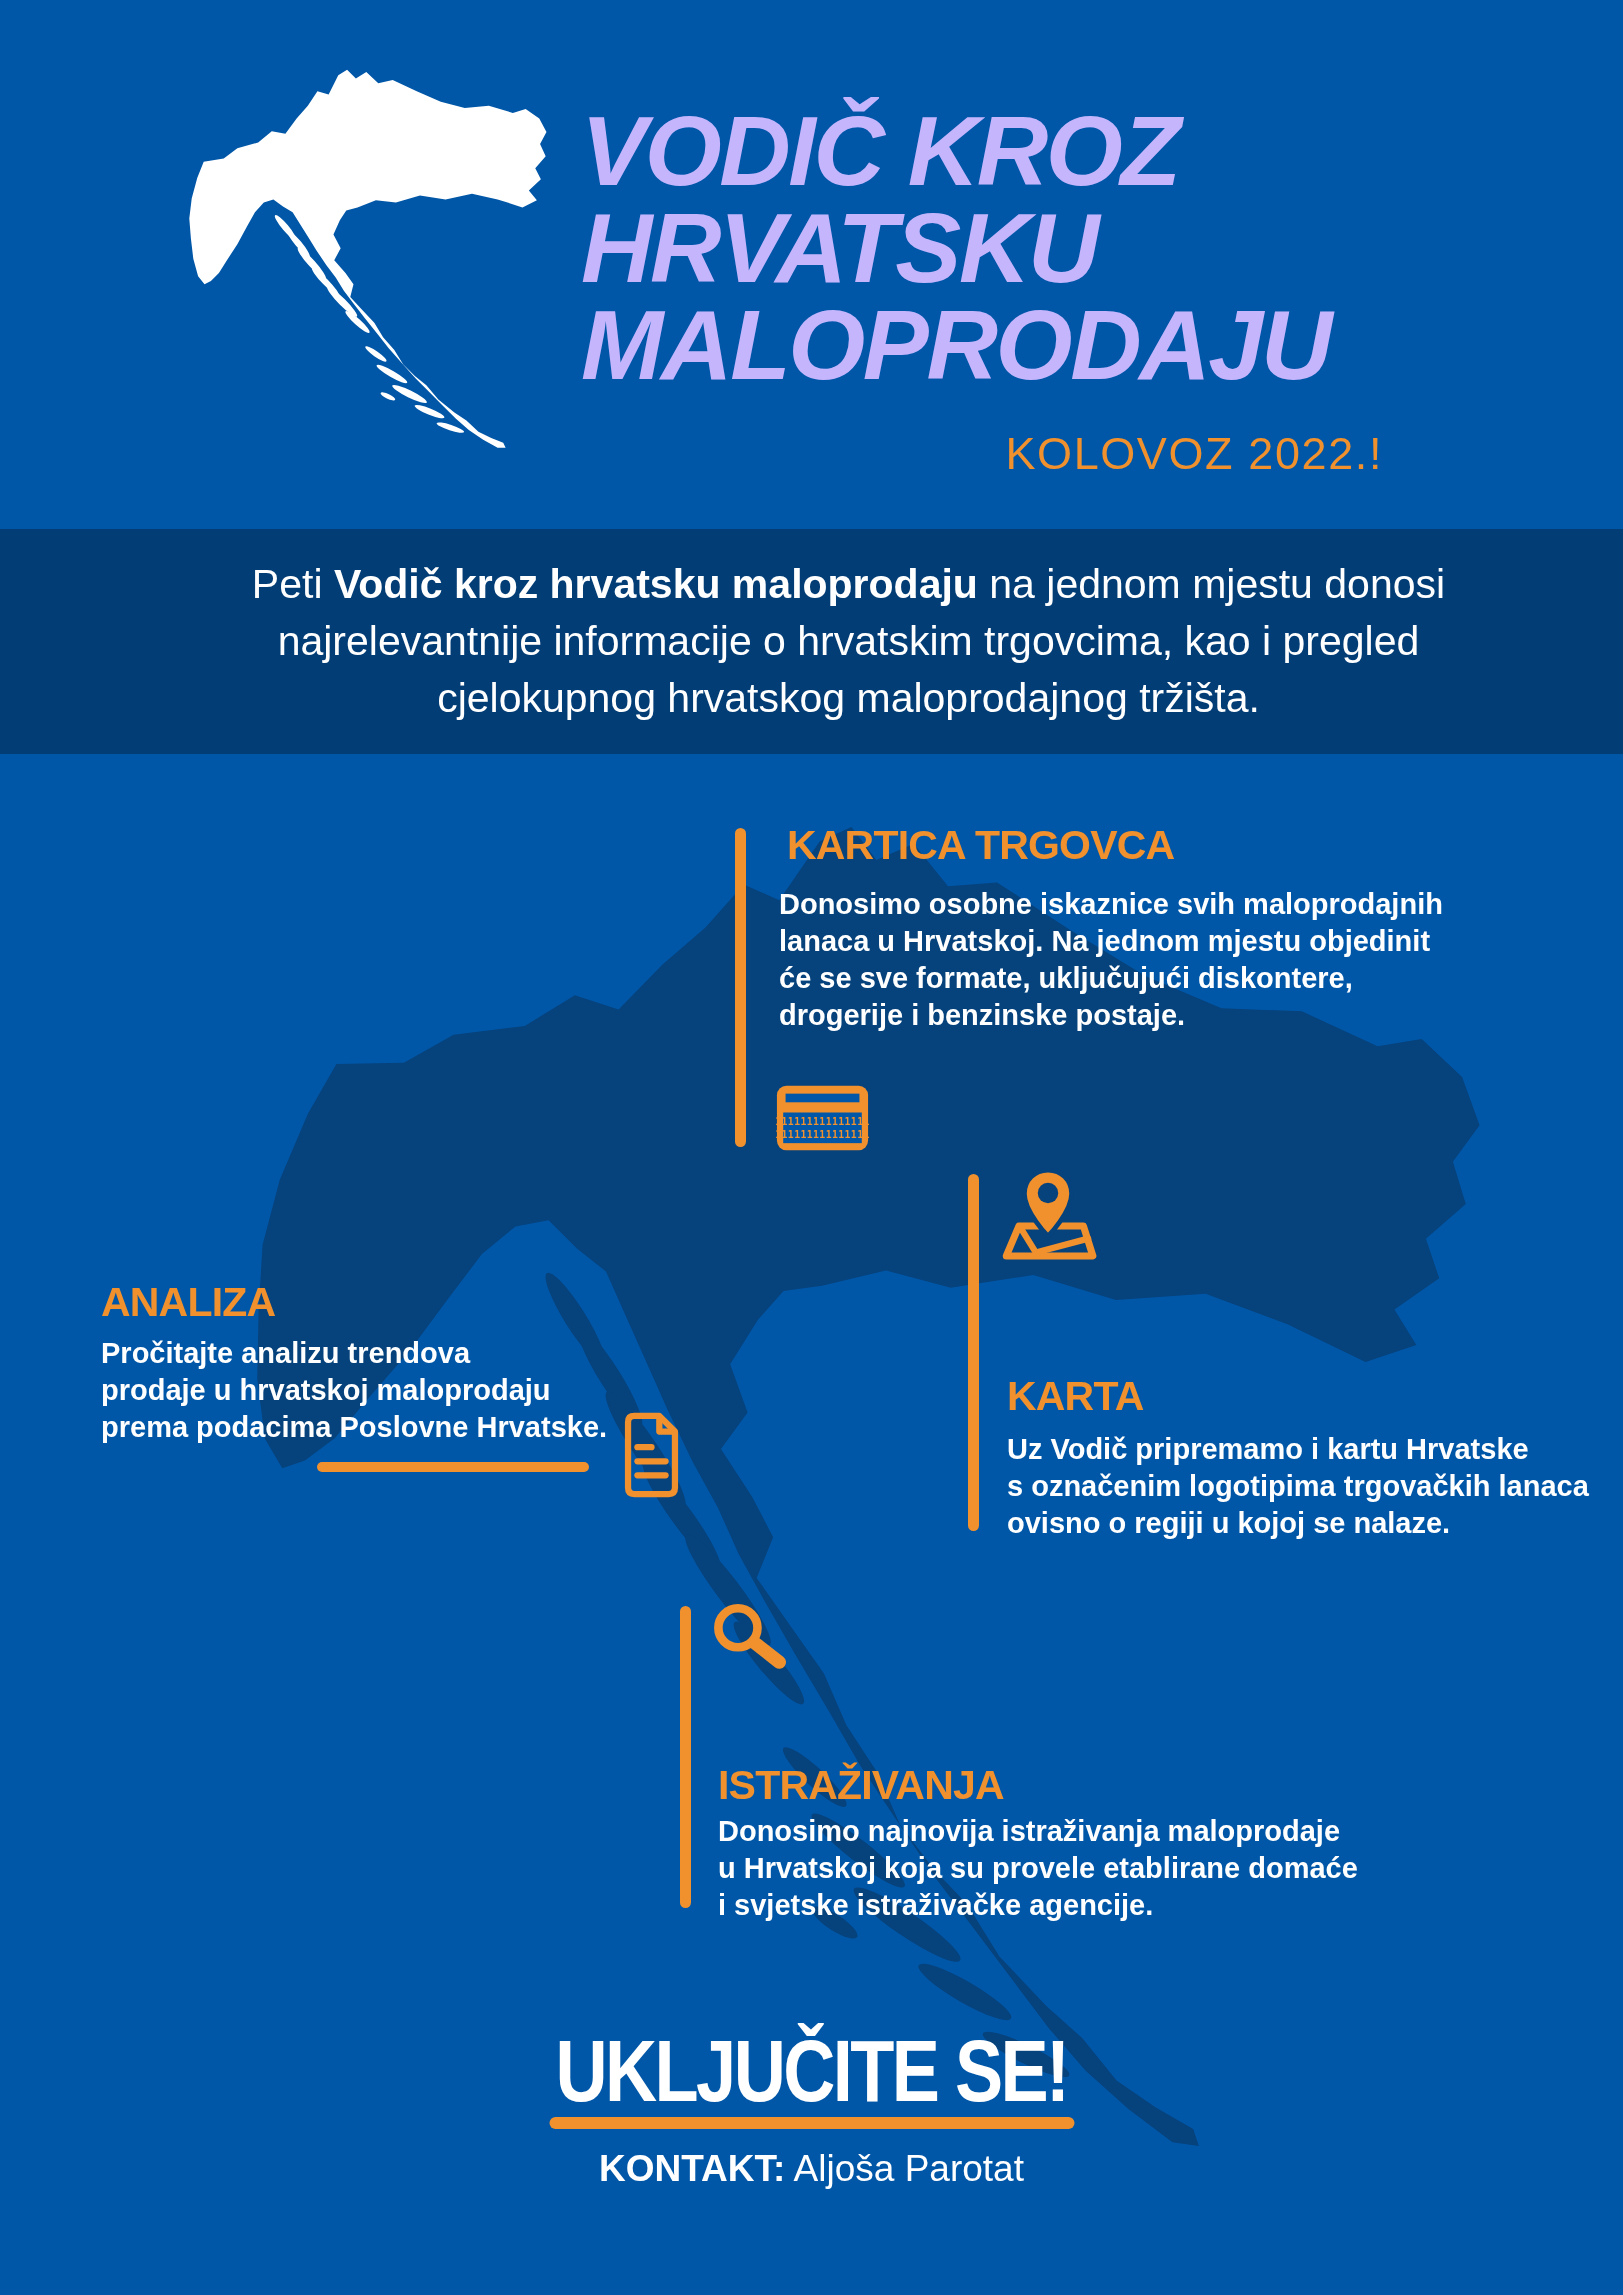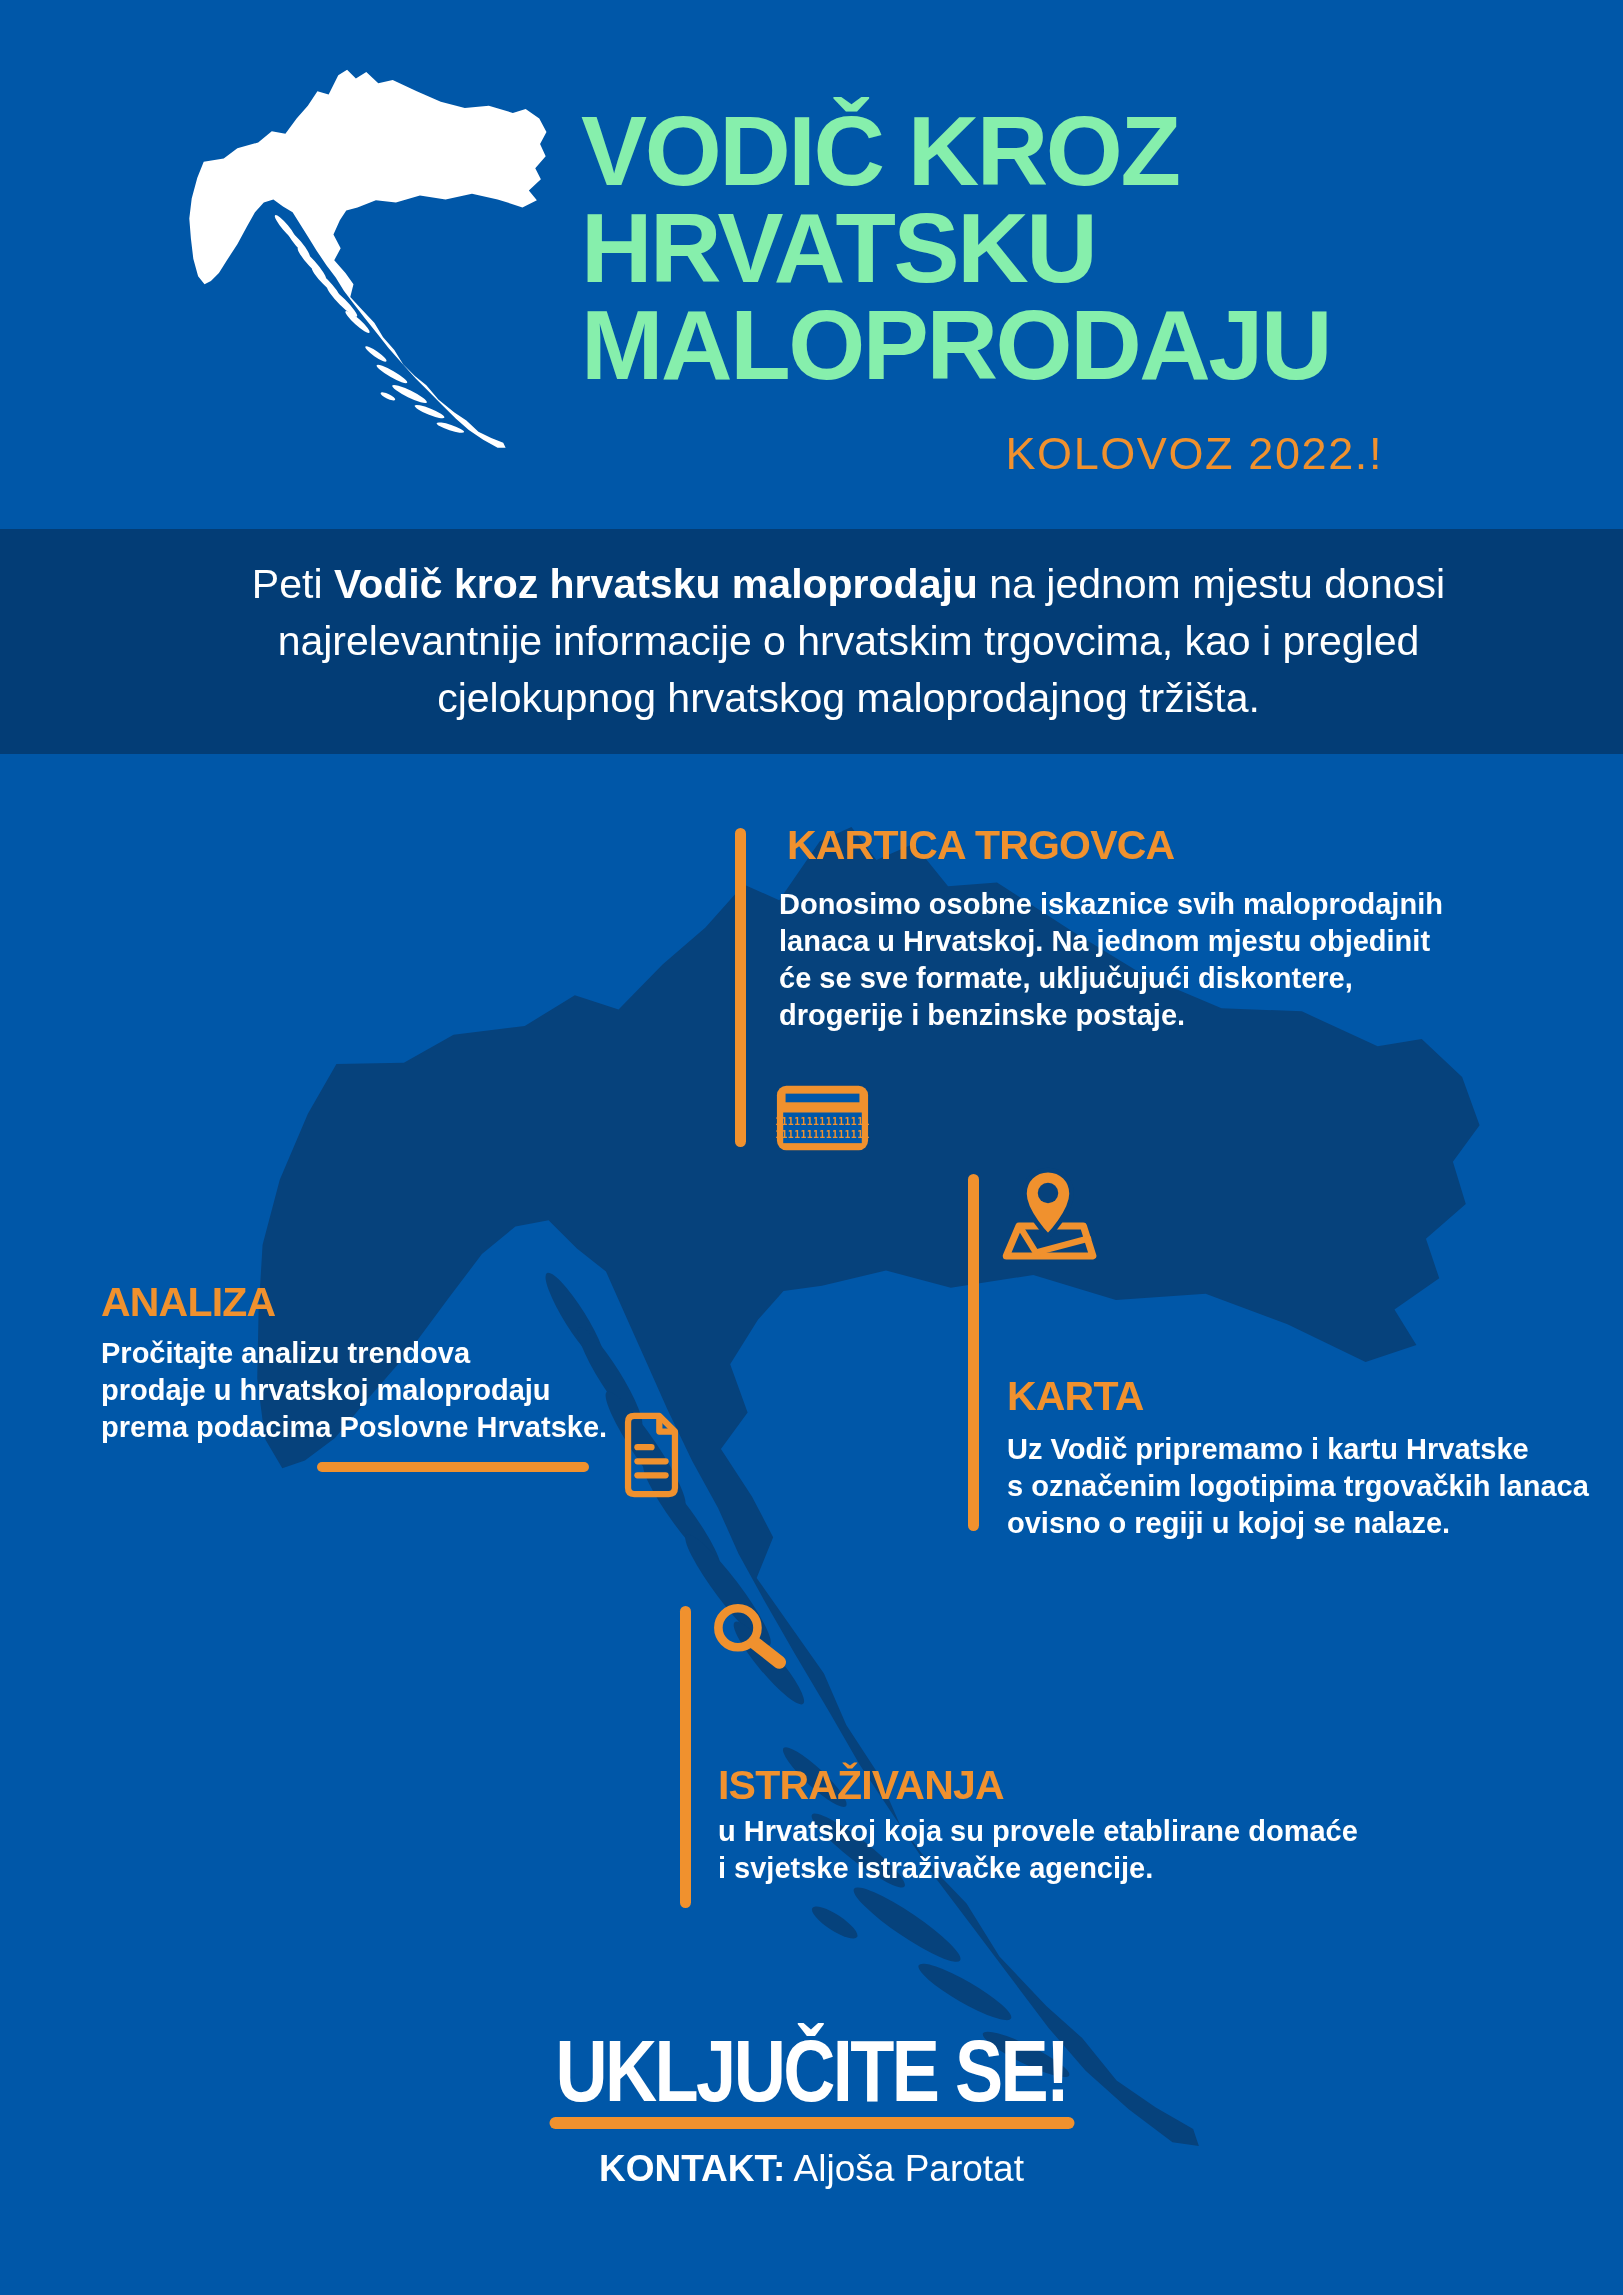--- a/index.html
+++ b/index.html
@@ -1,21 +1,21 @@
 <!DOCTYPE html>
 <html style="font-size:12.6px"><head>
 <meta charset="utf-8">
 <style>
   html,body{margin:0;padding:0;background:#222;}
   .page{position:relative;width:1623px;height:2295px;overflow:hidden;
         background:#0057A8;font-family:"Liberation Sans",sans-serif;}
   .map-layer{position:absolute;left:0;top:0;width:1623px;height:2295px;z-index:1;}
   
-  .title{position:absolute;left:581px;top:102px;z-index:3;color:#86efac;
-         font-weight:bold;font-size:99px;line-height:97px;letter-spacing:-2.4px;white-space:nowrap;}
+  .title{position:absolute;left:581px;top:102px;z-index:3;color:#c4b5fd;
+         font-weight:bold;font-size:99px;line-height:97px;letter-spacing:-2.4px;white-space:nowrap;font-style:italic;}
   .date{position:absolute;right:240px;top:428px;z-index:3;color:#F0912E;
         font-weight:normal;font-size:45px;letter-spacing:1.6px;white-space:nowrap;}
   
   .band{position:absolute;left:0;top:529px;width:1623px;height:225px;z-index:2;
         background:#033D76;display:flex;align-items:center;justify-content:center;padding-left:37px;}
   .band-text{max-width:1288px;text-align:center;color:#fff;font-size:41px;line-height:57px;}
   .band-text strong{font-weight:bold;}
   
   .vline,.hline{position:absolute;background:#F0912E;border-radius:6.3px;z-index:3;}
   .vline{width:11px;}
@@ -137,20 +137,21 @@
     <path d="M22 81 H58" stroke="#F0912E" stroke-width="8" stroke-linecap="round"></path>
   </svg>
 
   <div class="vline" style="left:680px;top:1606px;height:302px;"></div>
   <svg class="icon" style="left:709px;top:1600px;" width="86" height="79" viewBox="0 0 110 100">
     <circle cx="37" cy="35" r="25" fill="none" stroke="#F0912E" stroke-width="11"></circle>
     <path d="M58 54 L90 79" stroke="#F0912E" stroke-width="17" stroke-linecap="round"></path>
   </svg>
   <div class="sec-title" style="left:718px;top:1762px;">ISTRAŽIVANJA</div>
   <div class="sec-body" style="left:718px;top:1813px;">
+    <div>Donosimo najnovija istraživanja maloprodaje</div>
     <div>u Hrvatskoj koja su provele etablirane domaće</div>
     <div>i svjetske istraživačke agencije.</div>
   </div>
 
   <div class="cta">UKLJUČITE SE!</div>
   <div class="cta-line"></div>
   <div class="contact"><span class="lbl">KONTAKT:</span><span> Aljoša Parotat</span></div>
 
 </div>
 

